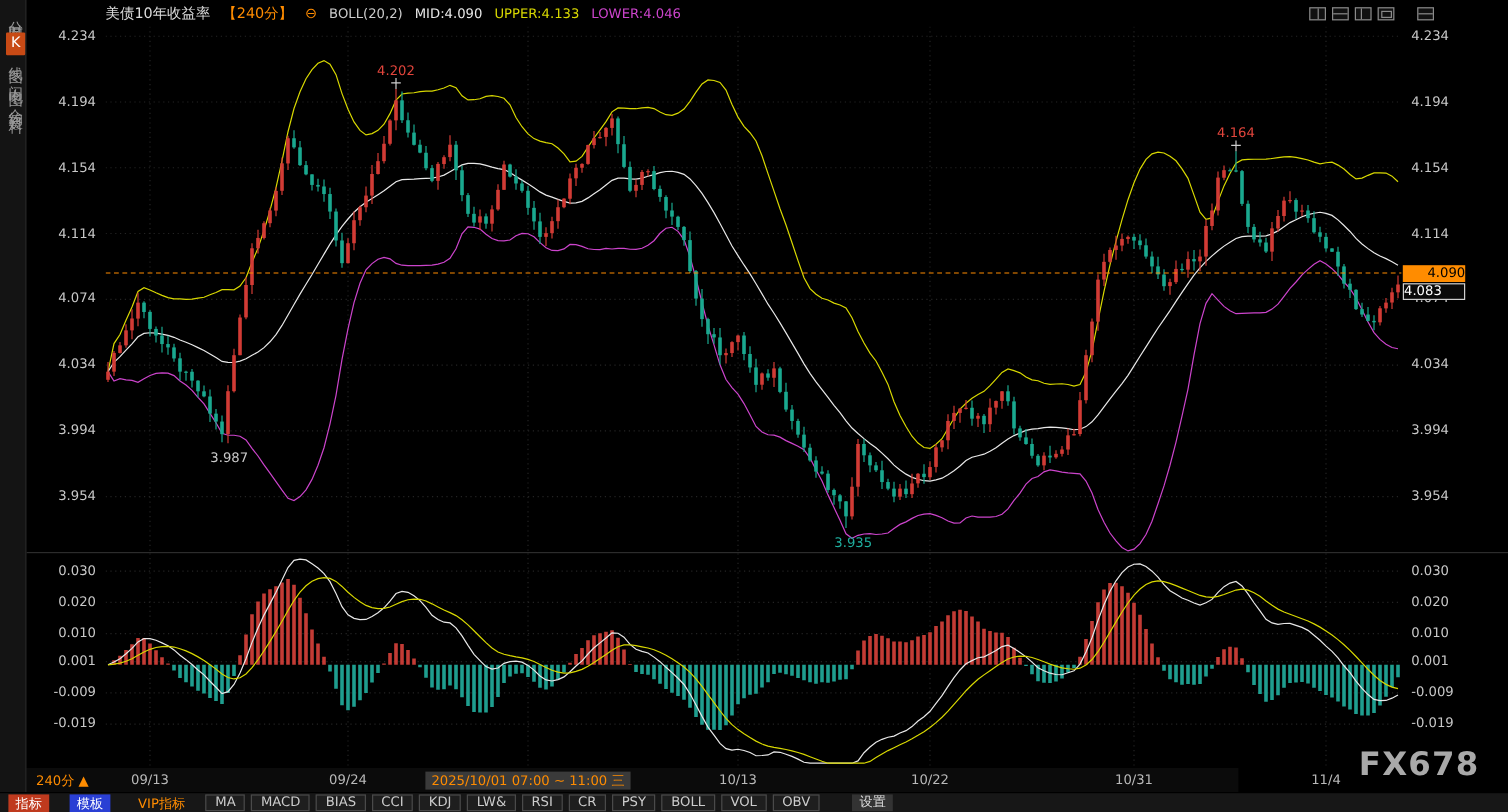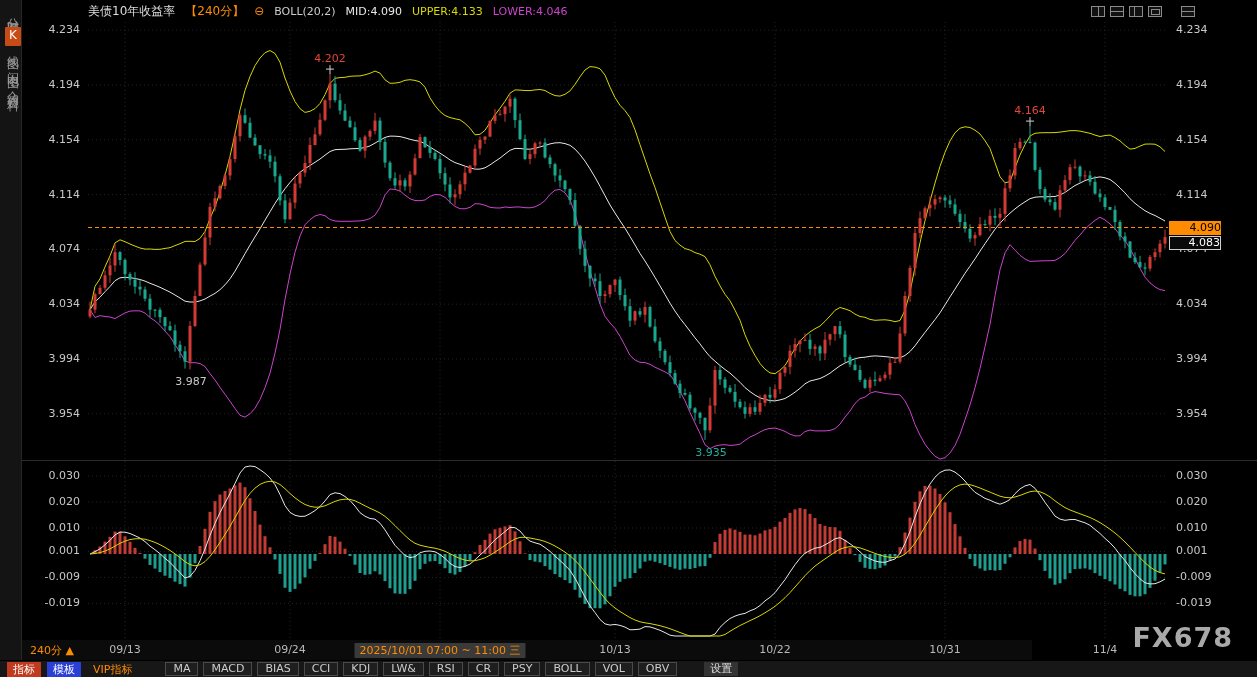--- a/index.html
+++ b/index.html
@@ -35,21 +35,21 @@
   #main{position:absolute;left:22px;top:22px;width:1119px;height:438px}
   #main-svg-wrap{position:absolute;left:66px;top:0;width:1080px;height:438px}
   .axcol div{position:absolute;height:14px;line-height:14px;color:#c8c8c8}
   #axL{position:absolute;left:0;top:0;width:62px;height:438px}
   #axL div{right:4px;text-align:right}
   #axR{position:absolute;left:1150px;top:0;width:84px;height:438px}
   #axR div{left:4px}
   #refbox{position:absolute;left:1147px;width:52px;height:14px;background:#ff8c00;color:#000;
     text-align:right;line-height:14px;z-index:3}
   #lastbox{position:absolute;left:1147px;width:52px;height:14px;background:#0a0a0a;border:1px solid #cfcfcf;
-    color:#fff;text-align:right;line-height:12px;z-index:3}
+    color:#fff;text-align:left;line-height:12px;z-index:3}
 
   
   #sub{position:absolute;left:22px;top:460px;width:1235px;height:180px;border-top:1px solid #2c2c2c}
   #sub-svg-wrap{position:absolute;left:66px;top:0;width:1080px;height:180px}
   #subhead{position:absolute;left:66px;top:3px;display:flex;gap:14px;z-index:3}
   #sh-name{color:#ddd}
   #sh-diff{color:#e8e8e8}
   #sh-dea{color:#d8d800}
   #sh-macd{color:#cc44cc}
   #saxL{position:absolute;left:0;top:0;width:62px;height:180px}
@@ -853,26 +853,26 @@
     <div class="xl hl" style="left: 440px;">2025/10/01 07:00 ~ 11:00 三</div>
     <div class="xl" style="left: 615px;">10/13</div>
     <div class="xl" style="left: 775px;">10/22</div>
     <div class="xl" style="left: 945px;">10/31</div>
     <div class="xl" style="left: 1105px;">11/4</div>
   </div>
 
 <div id="watermark">FX678</div>
 
 <div id="toolbar">
-  <span id="tabs-wrap" style="display:flex;gap:6px">
+  <span id="tabs-wrap" style="display:flex;gap:17px">
       <div class="tab t-red">指标</div>
       <div class="tab t-blue">模板</div>
       <div class="tab t-orange">VIP指标</div>
     </span>
-  <span id="btns-wrap" style="display:flex;gap:5px;margin-left:20px">
+  <span id="btns-wrap" style="display:flex;gap:5px;margin-left:4px">
       <div class="tbtn">MA</div>
       <div class="tbtn">MACD</div>
       <div class="tbtn">BIAS</div>
       <div class="tbtn">CCI</div>
       <div class="tbtn">KDJ</div>
       <div class="tbtn">LW&amp;</div>
       <div class="tbtn">RSI</div>
       <div class="tbtn">CR</div>
       <div class="tbtn">PSY</div>
       <div class="tbtn">BOLL</div>

